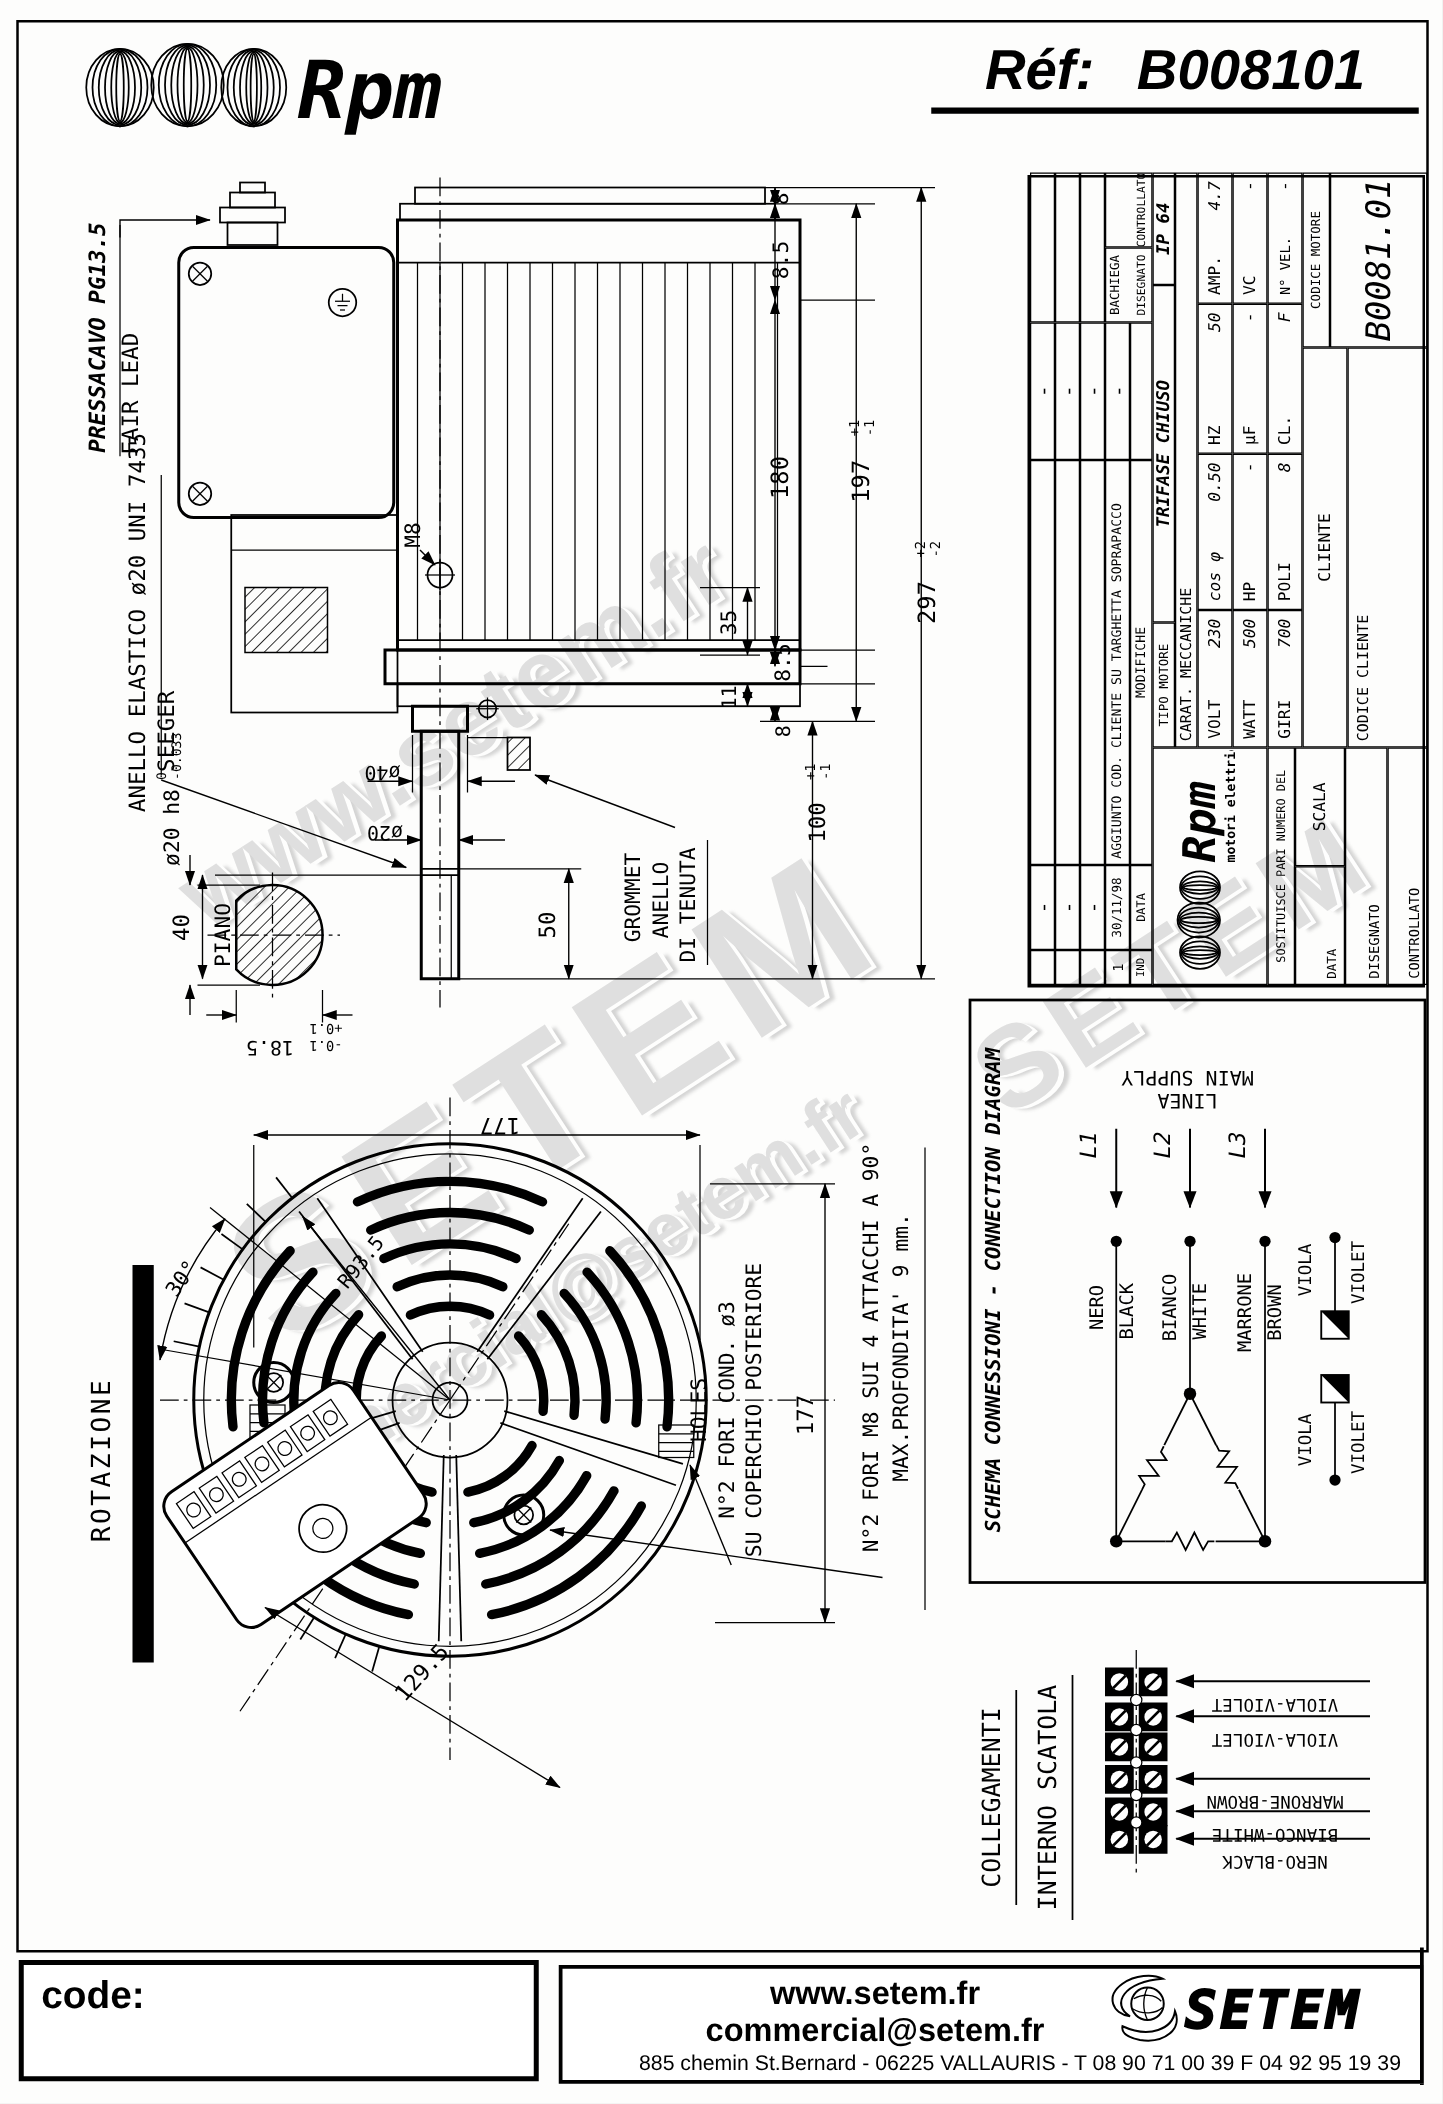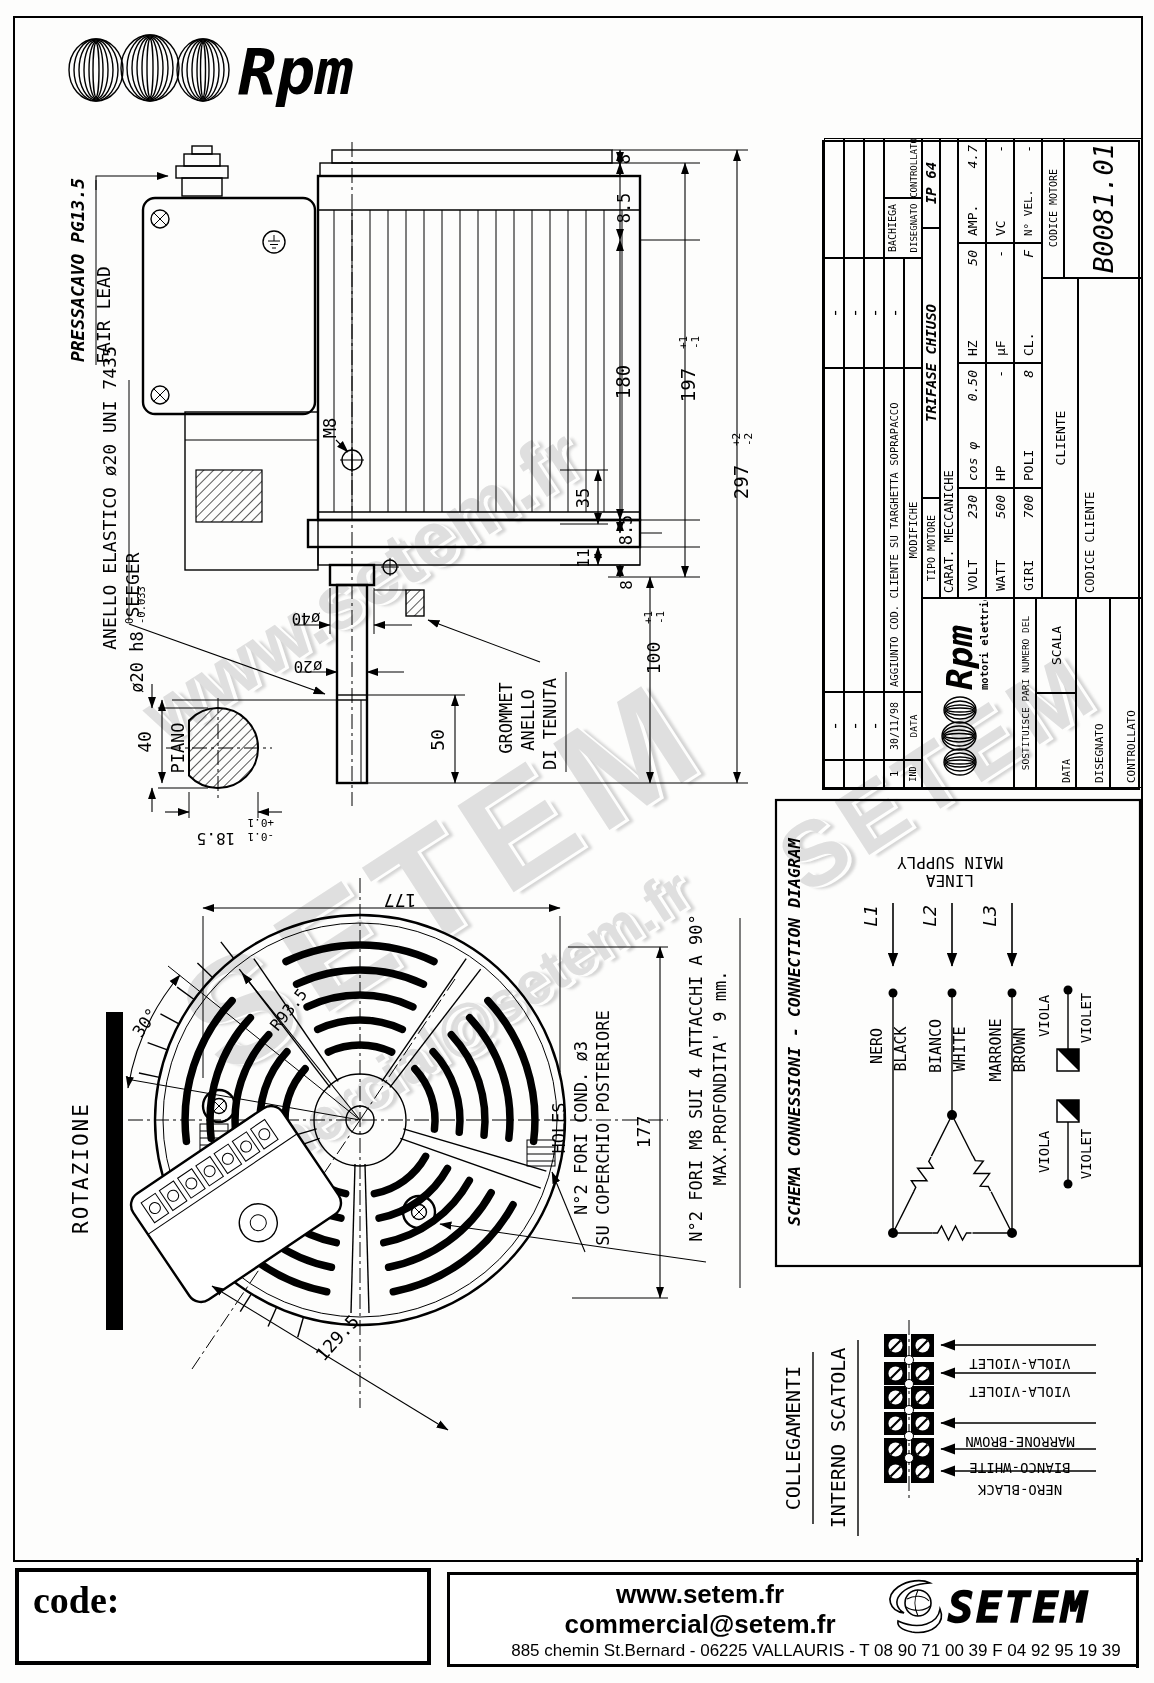--- a/index.html
+++ b/index.html
@@ -36,21 +36,21 @@
           font-family:"DejaVu Sans Mono",monospace;}
   .tc{position:absolute;border:1px solid #000;box-sizing:border-box;display:flex;
       align-items:center;justify-content:center;overflow:hidden;background:transparent;}
   .tc .lab{font-size:9px;}
   .lft{justify-content:flex-start;padding-left:4px;}
   .it{font-style:italic;}
   .pair{justify-content:space-between;padding:0 6px;font-size:13px;}
   
   .codebox{position:absolute;left:15px;top:1568px;width:416px;height:97px;border:4px solid #000;
            box-sizing:border-box;background:#fff;z-index:2;font-family:"Liberation Sans",sans-serif;}
-  .codebox .cl1{position:absolute;left:14px;top:6px;font-weight:bold;font-size:38px;font-family:Liberation Serif, serif;}
+  .codebox .cl1{position:absolute;left:14px;top:6px;font-weight:bold;font-size:31px;}
   .codebox .cl2{position:absolute;left:0;right:0;top:26px;text-align:center;font-weight:bold;
                 font-size:58px;letter-spacing:1px;}
   .infobox{position:absolute;left:447px;top:1572px;width:692px;height:95px;border:3px solid #000;
            box-sizing:border-box;background:#fff;z-index:2;font-family:"Liberation Sans",sans-serif;}
   .infobox .web{position:absolute;left:40px;top:4px;width:420px;text-align:center;
                 font-weight:bold;font-size:26px;}
   .infobox .mail{position:absolute;left:40px;top:34px;width:420px;text-align:center;
                  font-weight:bold;font-size:26px;}
   .infobox .addr{position:absolute;left:0;right:0;bottom:3px;text-align:center;font-size:17px;margin-left:46px;}
   .setemlogo{position:absolute;right:6px;top:0px;}
@@ -91,20 +91,24 @@
           <ellipse cx="177" cy="56" rx="21" ry="31"></ellipse>
           <ellipse cx="177" cy="56" rx="16" ry="30"></ellipse>
           <ellipse cx="177" cy="56" rx="11" ry="29"></ellipse>
           <ellipse cx="177" cy="56" rx="6" ry="28"></ellipse>
           <ellipse cx="177" cy="56" rx="2.5" ry="27"></ellipse>
         </g>
     </g>
     <text x="212" y="80" font-family="DejaVu Serif, serif" font-style="italic" font-weight="bold" font-size="64">Rpm</text>
   </svg>
 
+  <div class="ref">
+    <span>Réf:</span>
+    <span>B008101</span>
+  </div>
 
   <svg class="dwg" style="left:0;top:130px" width="770" height="1440" viewBox="0 130 770 1440">
     <defs>
       <marker id="ar" viewBox="0 0 10 8" refX="9.5" refY="4" markerWidth="12" markerHeight="10" orient="auto-start-reverse" markerUnits="userSpaceOnUse">
         <path d="M0,0.6 L10,4 L0,7.4 z" fill="#000"></path>
       </marker>
       <pattern id="hatch" width="7" height="7" patternUnits="userSpaceOnUse" patternTransform="rotate(45)">
         <line x1="0" y1="0" x2="0" y2="7" stroke="#000" stroke-width="1.3"></line>
       </pattern>
     </defs>

